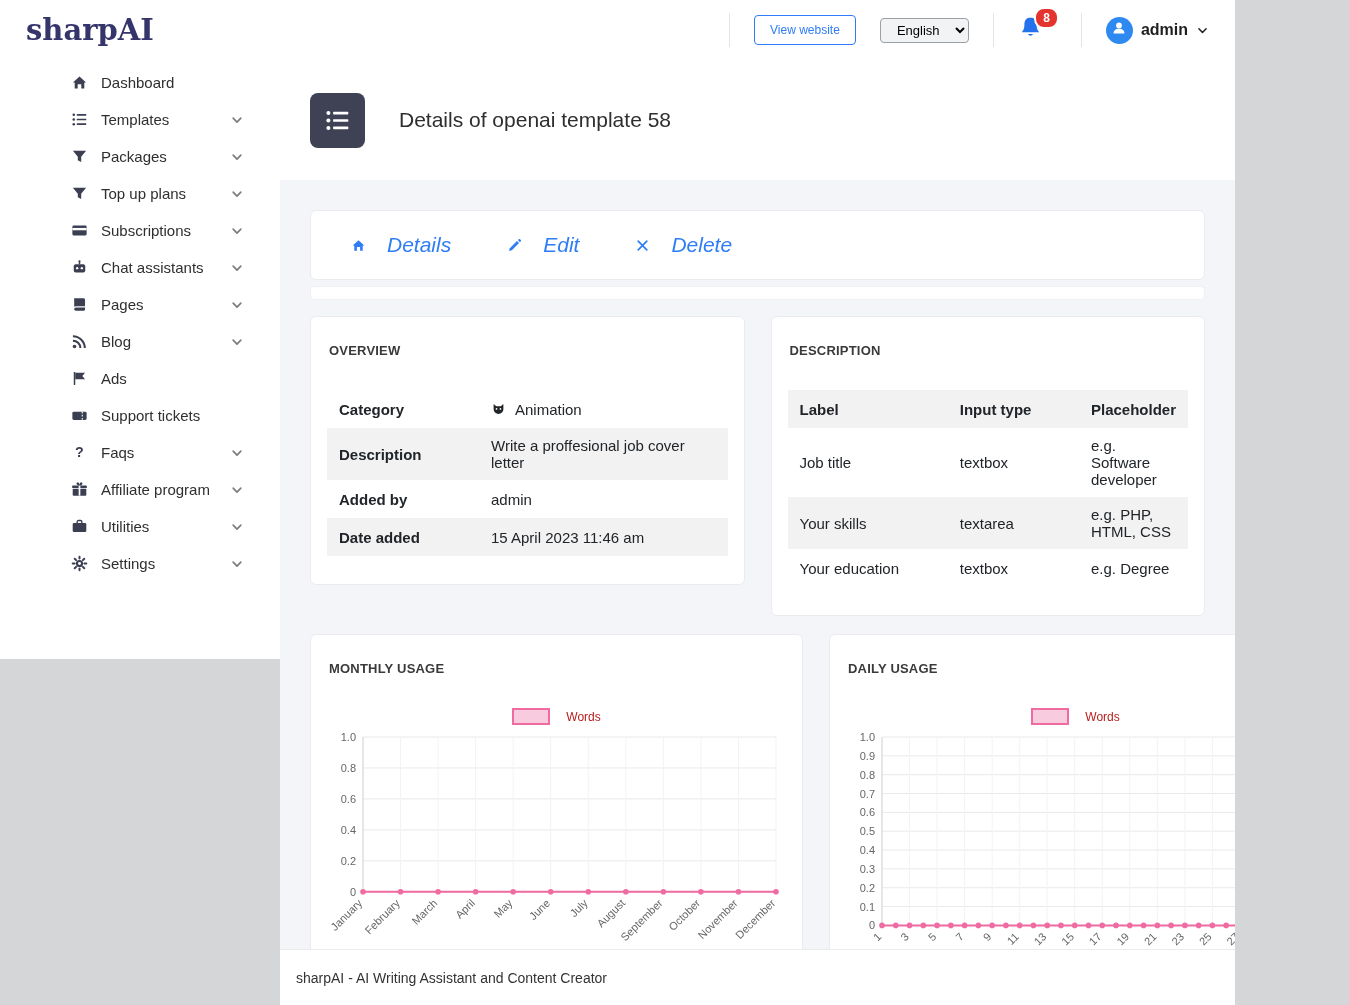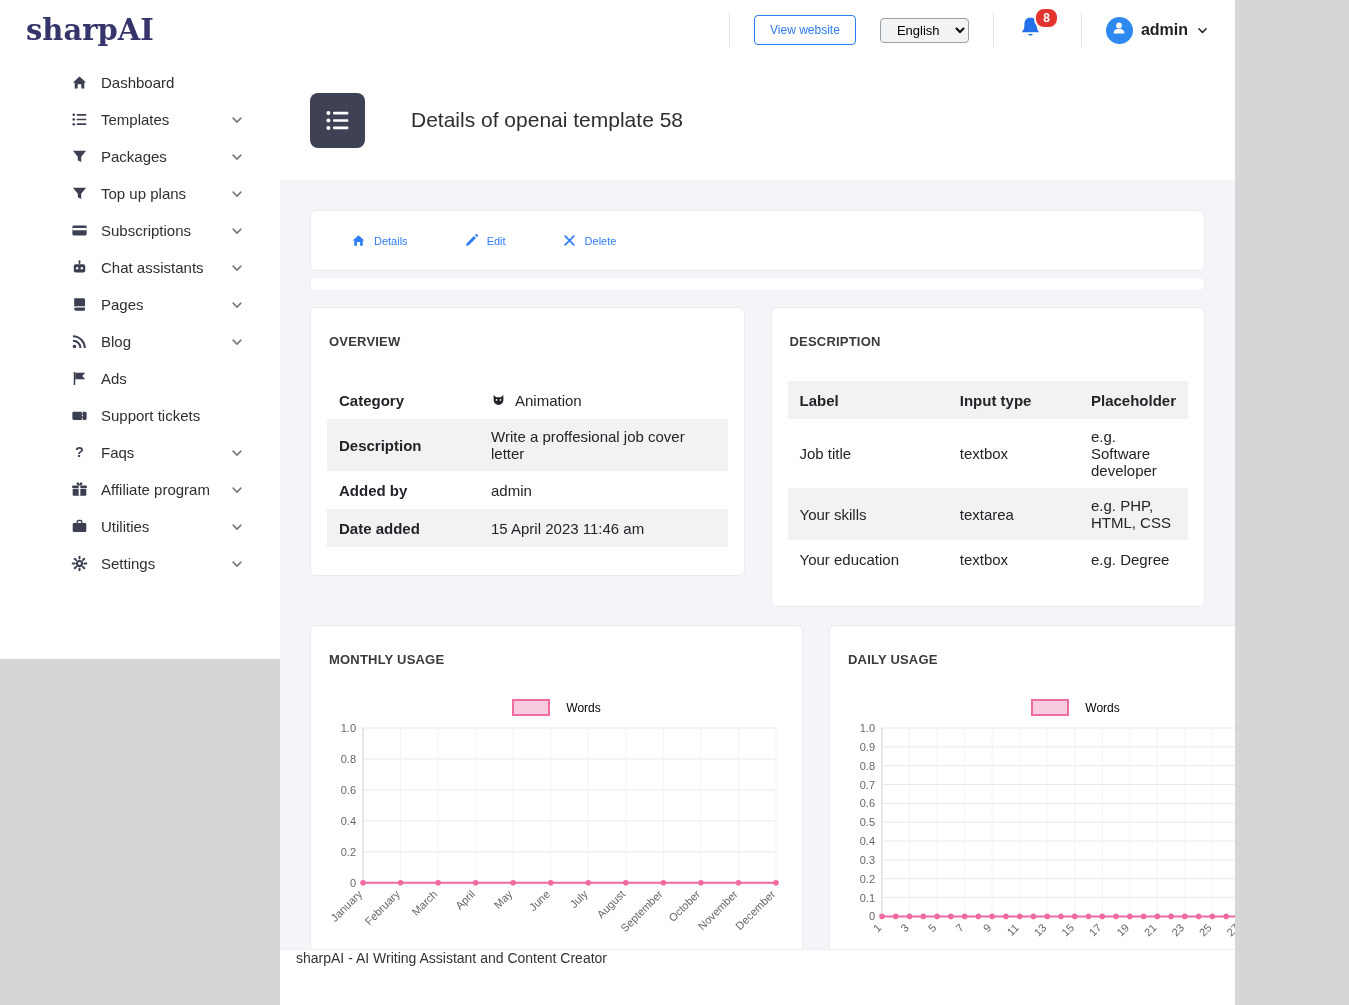--- a/index.html
+++ b/index.html
@@ -27,48 +27,48 @@
   .side-item{display:flex;align-items:center;gap:13px;padding:10px 36px 10px 70px;text-decoration:none;color:#2f2f2f;font-size:15px;cursor:pointer;}
   .si-icon{color:#3b3f51;font-size:17px;display:inline-flex;width:18px;justify-content:center;}
   .si-label{flex:1;}
   .si-chevron{color:#7c7c7c;font-size:14px;display:inline-flex;}
 
   
   .main{display:flex;flex-direction:column;background:#f4f5f8;min-width:0;}
   .page-head{background:#fff;height:120px;display:flex;align-items:center;gap:34px;padding:0 30px;flex:0 0 auto;}
   .head-icon{width:55px;height:55px;border-radius:8px;background:#3f4254;display:flex;align-items:center;justify-content:center;}
   .head-icon .hi{color:#fff;font-size:27px;display:inline-flex;}
-  .page-title{font-size:21px;font-weight:400;color:#2e2e2e;margin:12px;text-align:center;}
+  .page-title{font-size:21px;font-weight:400;color:#2e2e2e;margin:0;text-align:center;}
 
   .content{flex:1 1 auto;padding:30px;overflow:hidden;}
   .card{background:#fff;border:1px solid #ebebee;border-radius:6px;}
   .tabs-card{padding:22px 40px;display:flex;gap:56px;margin-bottom:6px;}
-  .tab{display:flex;align-items:center;gap:8px;color:#2e7df6;text-decoration:none;font-size:11px;cursor:pointer;}
+  .tab{display:flex;align-items:center;gap:21px;color:#2e7df6;text-decoration:none;font-size:21px;cursor:pointer;font-style:italic;}
   .tab-icon{display:inline-flex;font-size:15px;}
   .tab-strip{background:#fff;border-radius:4px;height:12px;margin-bottom:16px;border:1px solid #f0f0f2;}
 
   .cards-row{display:grid;grid-template-columns:1fr 1fr;gap:26px;align-items:start;margin-bottom:18px;}
   .panel{padding:16px 16px 28px;}
   .panel h2{font-size:13px;font-weight:bold;color:#3a3a3a;margin:10px 0 32px 2px;letter-spacing:.2px;}
   table.detail{width:100%;border-collapse:collapse;font-size:15px;}
   table.detail th,table.detail td{text-align:left;padding:9px 12px;font-weight:normal;height:20px;}
   table.detail th{font-weight:bold;}
   th.row-label{width:128px;}
   tr.stripe{background:#f2f2f2;}
   thead tr.head{background:#f2f2f2;}
   .desc-col-label{width:140px;}
   .desc-col-type{width:110px;}
   .cell-icon{display:inline-flex;font-size:15px;color:#212529;margin-right:9px;vertical-align:-2px;}
 
   .chart-panel{padding:16px 16px 10px;}
-  .legend{display:flex;justify-content:center;align-items:center;gap:16px;margin:0 0 4px;font-size:12px;color:#000000;cursor:pointer;}
+  .legend{display:flex;justify-content:center;align-items:center;gap:16px;margin:0 0 4px;font-size:12px;color:#b91c1c;cursor:pointer;}
   .legend-swatch{width:34px;height:13px;display:inline-block;}
   .chart-svg{display:block;}
 
-  .footer{flex:0 0 55px;background:#fff;border-top:1px solid #ececec;display:flex;padding:0 16px;font-size:14px;color:#333;}
+  .footer{flex:0 0 55px;background:#fff;border-top:1px solid #ececec;display:flex;align-items:center;padding:0 16px;font-size:14px;color:#333;}
 </style>
 </head>
 <body>
 
 <div class="page">
 
   <header class="navbar">
     <div class="brand">sharpAI</div>
     <div class="nav-right">
       <span class="vdiv"></span>

